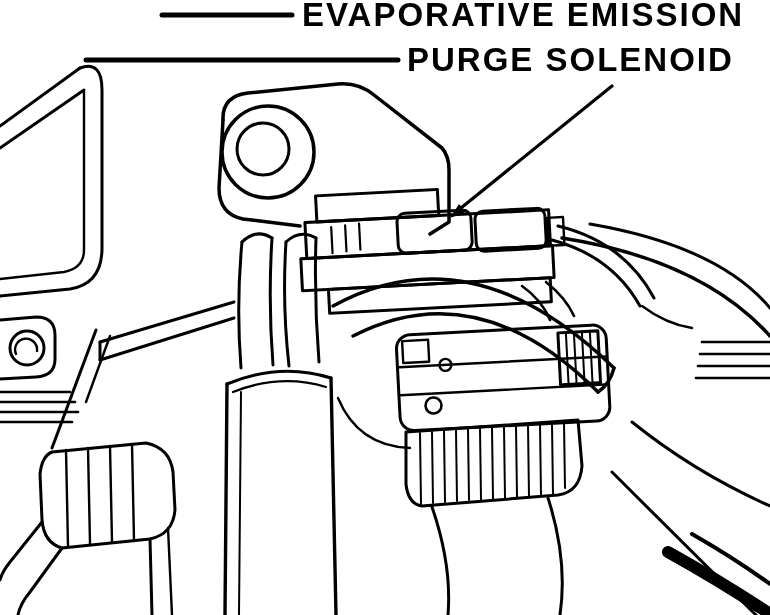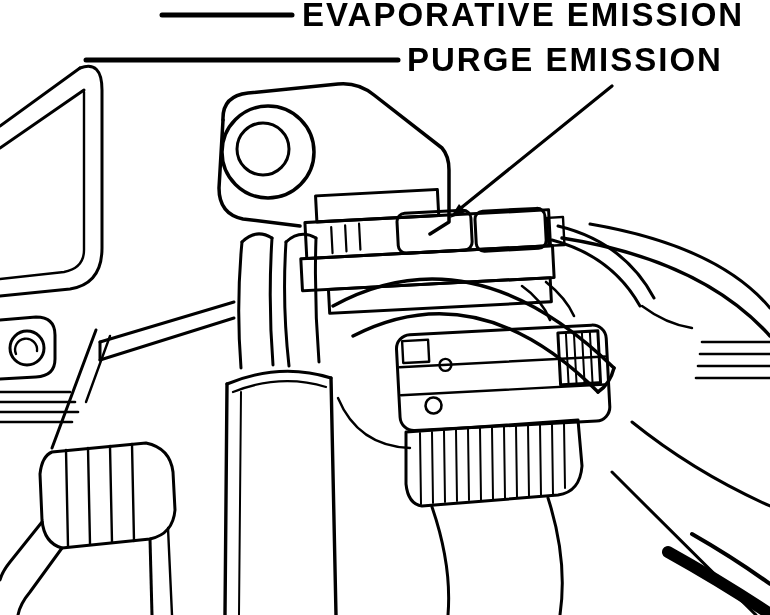--- a/index.html
+++ b/index.html
@@ -189,14 +189,14 @@
 
     <g stroke="#000000" fill="none" stroke-linecap="round" stroke-linejoin="round">
       <path d="M162 15 H292" stroke-width="5"></path>
       <path d="M86 60 H398" stroke-width="5"></path>
       <path d="M612 86 L456 212" stroke-width="3.2"></path>
       <path d="M450 218 L459 204 L466 212 Z" fill="#000000" stroke="none"></path>
     </g>
   </svg>
 
   <div class="label label-line1">EVAPORATIVE EMISSION</div>
-  <div class="label label-line2">PURGE EMISSION</div>
+  <div class="label label-line2">PURGE SOLENOID</div>
 </div>
 
 </body></html>

